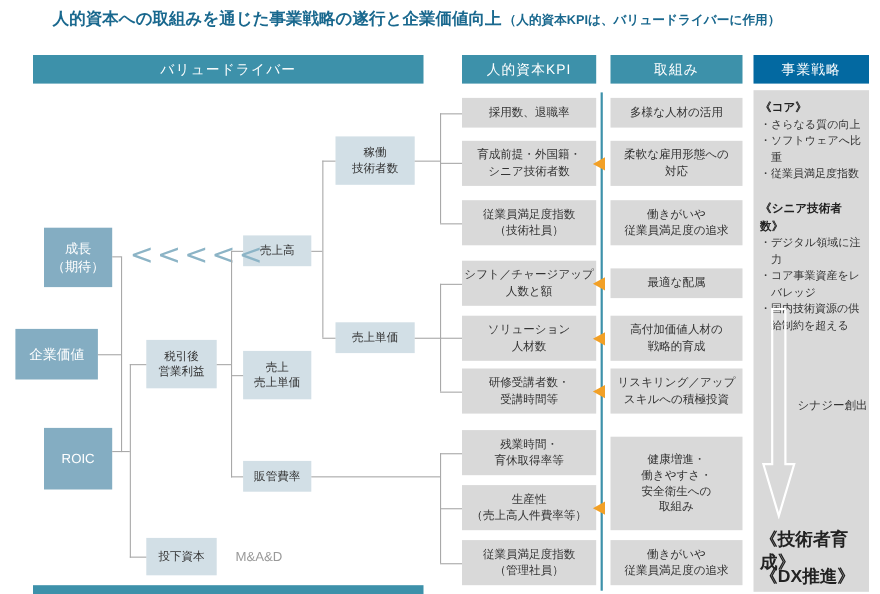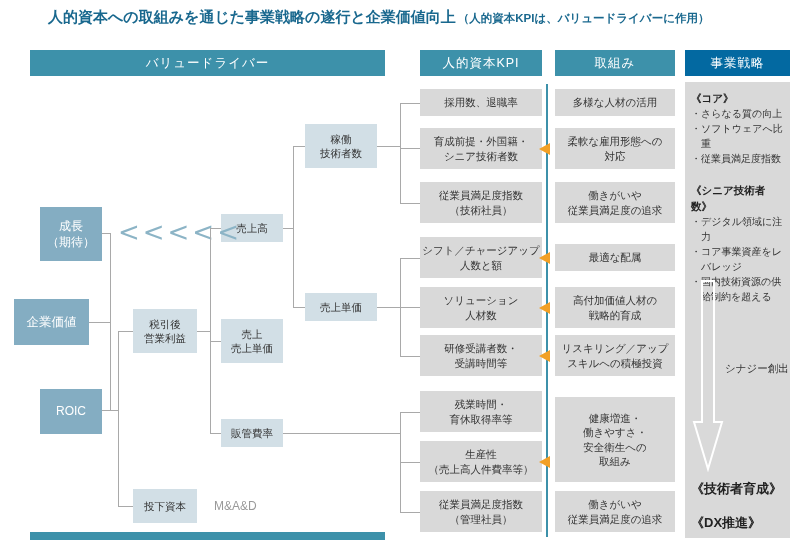--- a/index.html
+++ b/index.html
@@ -34,40 +34,40 @@
 
   .arrow-left { position:absolute; width:0; height:0;
                 border-top:6px solid transparent; border-bottom:6px solid transparent;
                 border-right:11px solid #F2A026; }
 
   #strategy-panel { position:absolute; left:685px; top:82px; width:105px; height:456px; background:#D9D9D9; }
   .s-block { position:absolute; left:6px; width:95px; }
   .s-title { font-size:10.5px; font-weight:bold; color:#222; line-height:16px; }
   .s-item  { font-size:10px; color:#333; line-height:15px; padding-left:10px; text-indent:-10px; }
   .s-label { position:absolute; font-size:10.5px; color:#333; }
-  .s-label-bold { position:absolute; font-size:13px; font-weight:bold; color:#222; }
+  .s-label-bold { position:absolute; font-size:16px; font-weight:bold; color:#222; }
 </style>
 </head>
 <body>
 
 <div id="stage">
 
   <div class="title-wrap">
     <span class="title-main">人的資本への取組みを通じた事業戦略の遂行と企業価値向上</span><span class="title-sub">（人的資本KPIは、バリュードライバーに作用）</span>
   </div>
 
   <div class="hdr hdr-teal" style="left:30px;width:355px">バリュードライバー</div>
   <div class="hdr hdr-teal" style="left:420px;width:122px">人的資本KPI</div>
   <div class="hdr hdr-teal" style="left:555px;width:120px">取組み</div>
   <div class="hdr hdr-dark" style="left:685px;width:105px">事業戦略</div>
 
   <div class="box blue-dark" style="left:40px;top:207px;width:62px;height:54px">成長
 （期待）</div>
   <div class="box blue-dark" style="left:14px;top:299px;width:75px;height:46px;font-size:12.5px">企業価値</div>
-  <div class="box blue-dark" style="left:40px;top:389px;width:62px;height:45px">ROIC</div>
+  <div class="box blue-dark" style="left:40px;top:389px;width:62px;height:56px">ROIC</div>
 
   <div class="box blue-light" style="left:133px;top:309px;width:64px;height:44px">税引後
 営業利益</div>
   <div class="box blue-light" style="left:133px;top:489px;width:64px;height:34px">投下資本</div>
   <div class="box blue-light" style="left:221px;top:214px;width:62px;height:28px">売上高</div>
   <div class="box blue-light" style="left:221px;top:319px;width:62px;height:44px">売上
 売上単価</div>
   <div class="box blue-light" style="left:221px;top:419px;width:62px;height:28px">販管費率</div>
   <div class="box blue-light" style="left:305px;top:124px;width:72px;height:44px">稼働
 技術者数</div>

